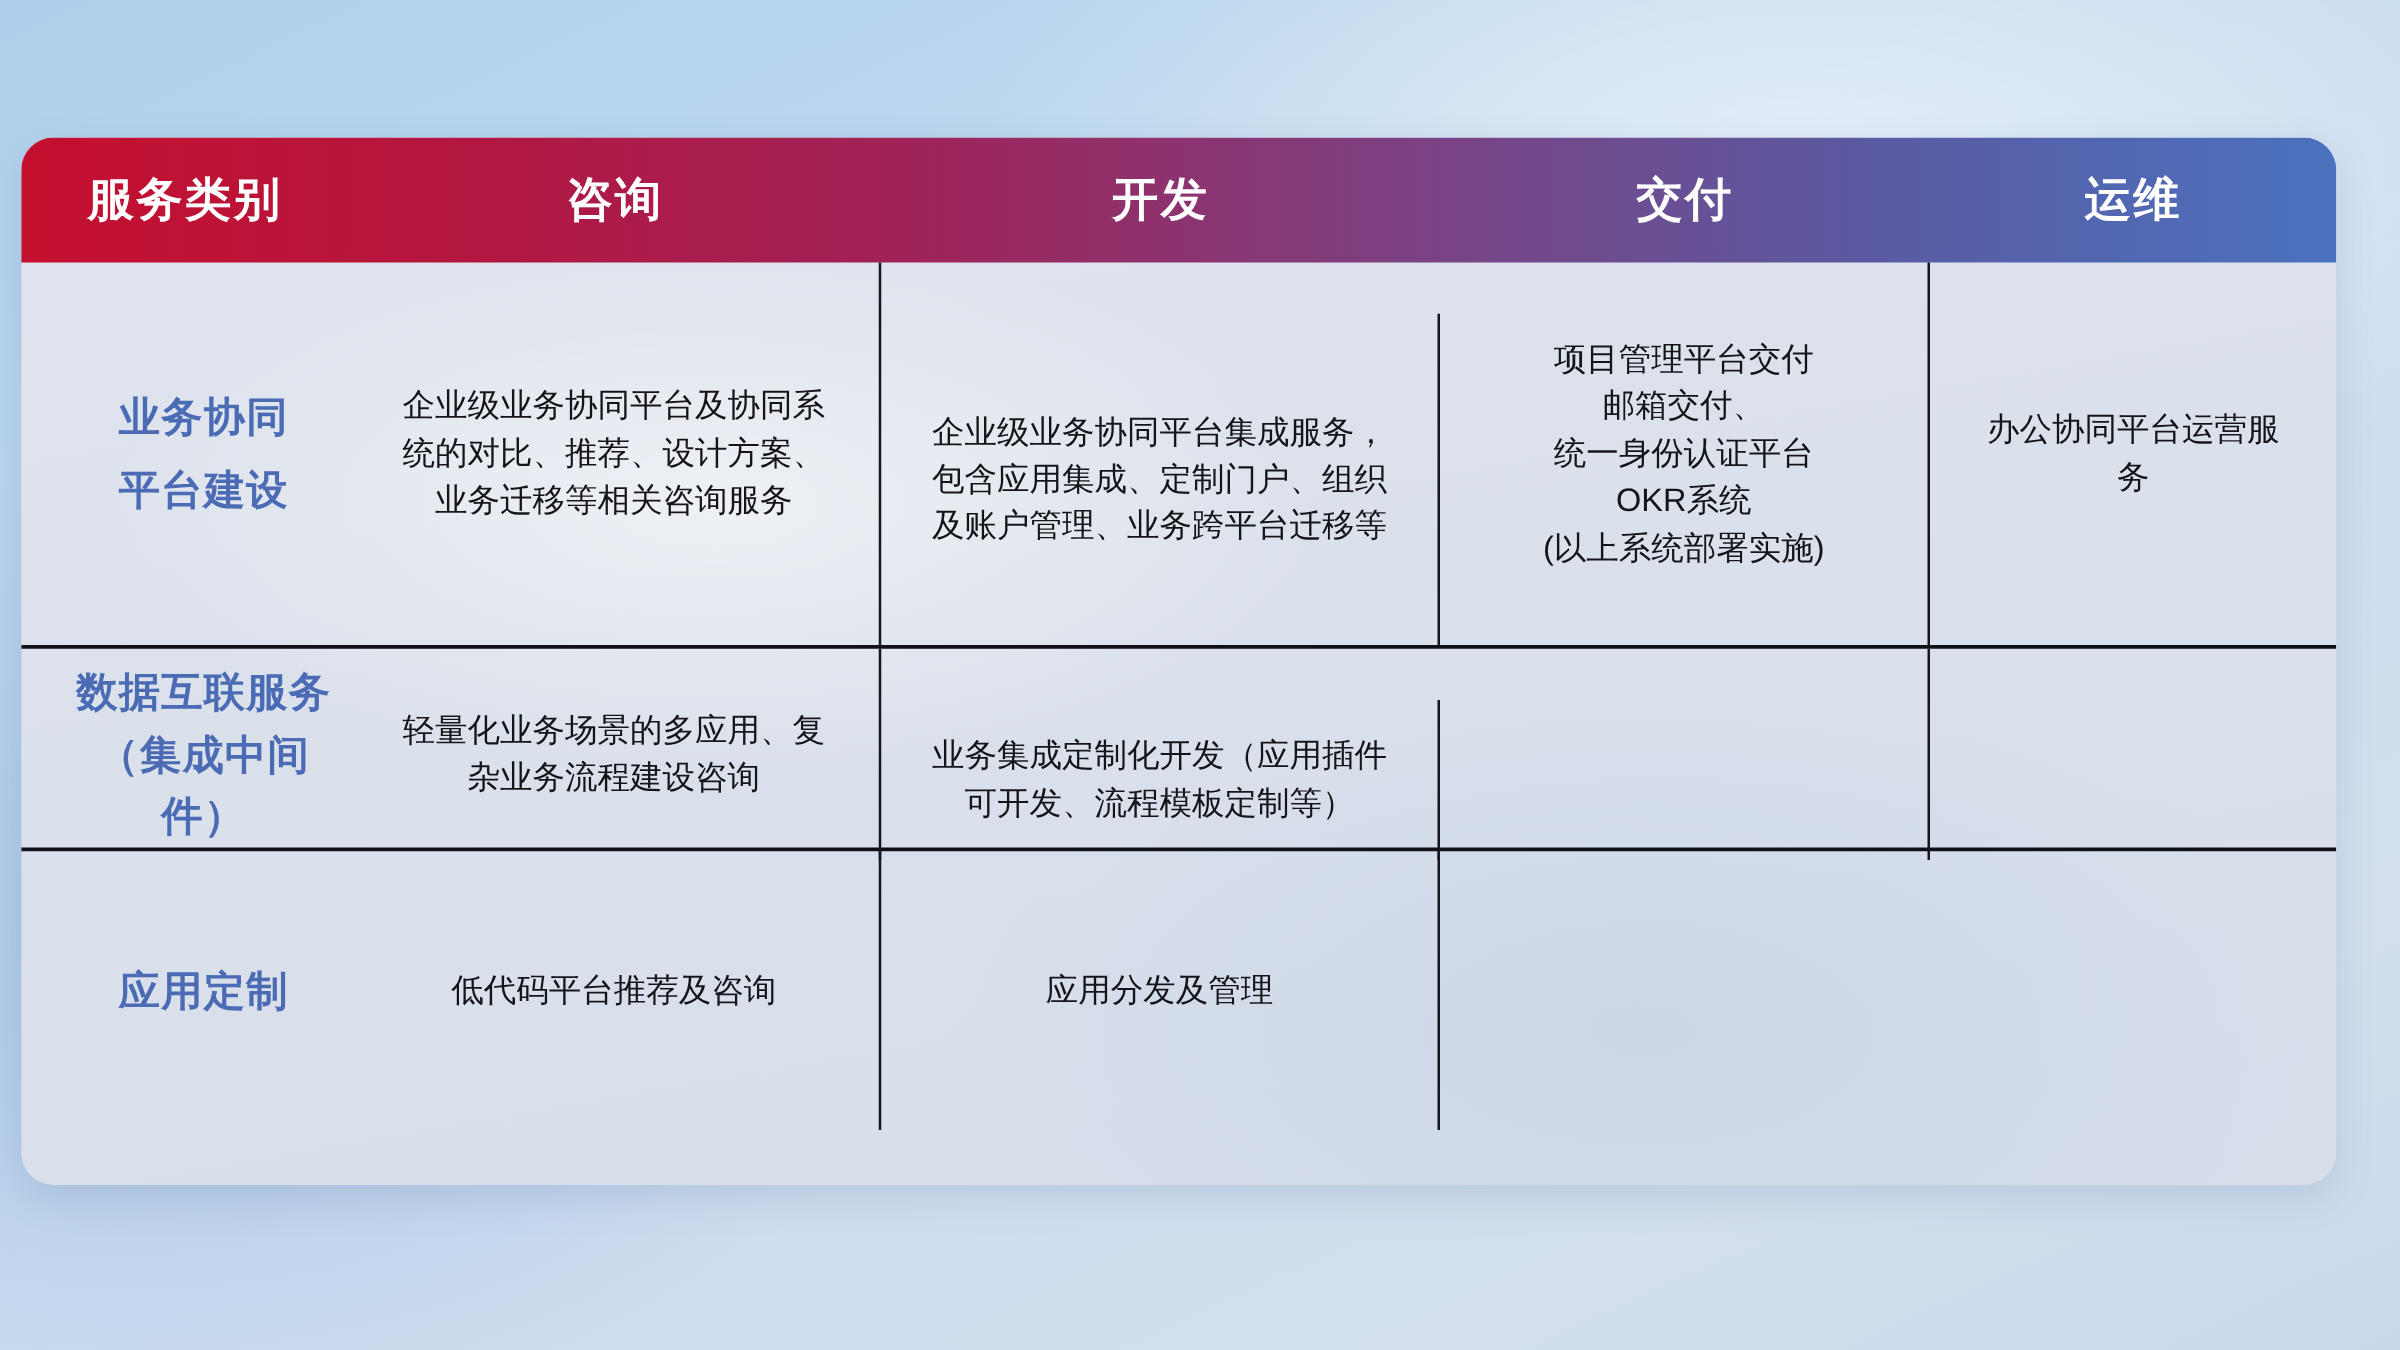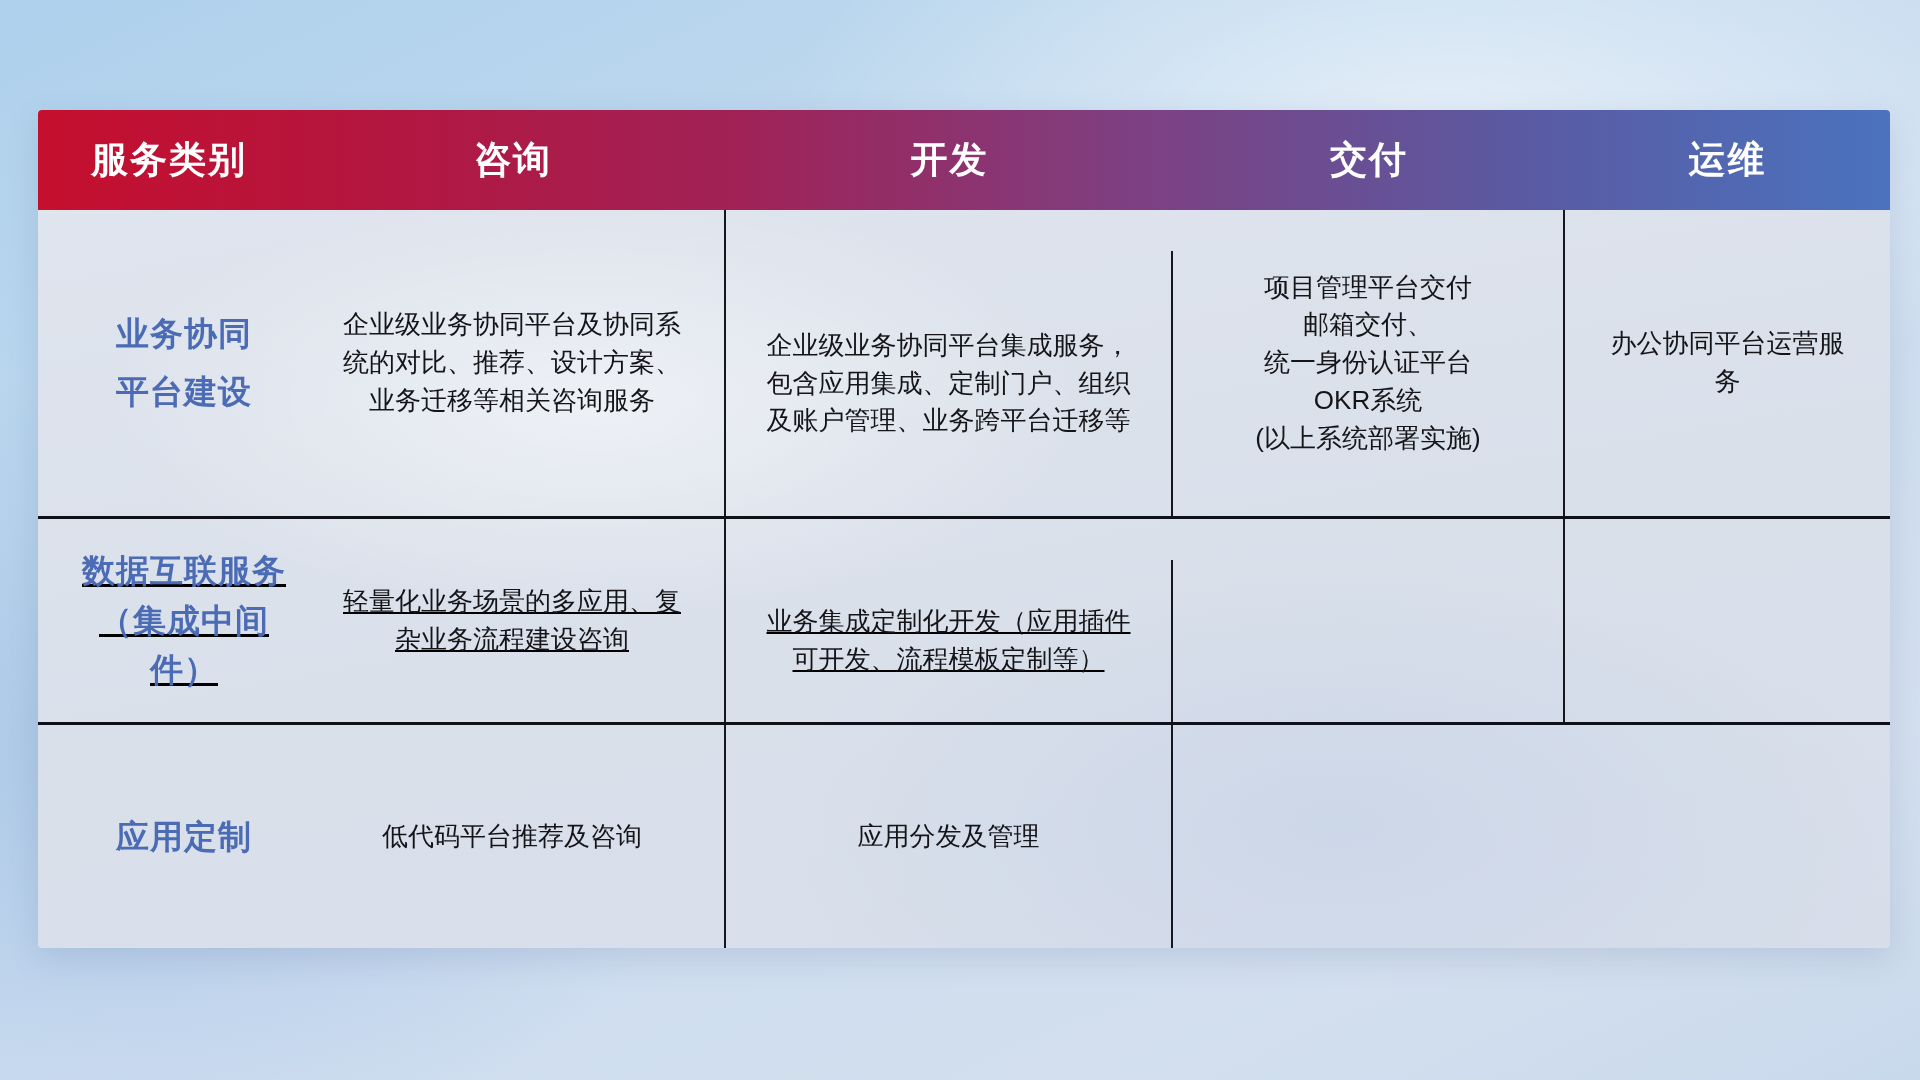--- a/index.html
+++ b/index.html
@@ -8,23 +8,23 @@
     font-family: "Liberation Sans", "DejaVu Sans", sans-serif;
     background:
       radial-gradient(1100px 500px at 75% 12%, rgba(255,255,255,0.55), rgba(255,255,255,0) 60%),
       radial-gradient(900px 600px at 8% 70%, rgba(140,175,220,0.45), rgba(140,175,220,0) 65%),
       linear-gradient(155deg, #aed0ec 0%, #bed8ee 28%, #cdddf0 58%, #d3dfee 82%, #c9d9ec 100%);
     position: relative;
   }
 
   .service-table {
     position: absolute;
-    left: 38px; top: 110px;
+    left: 17px; top: 110px;
     width: 1852px; height: 838px;
-    border-radius: 4px;
+    border-radius: 26px;
     overflow: hidden;
     background:
       radial-gradient(700px 300px at 30% 35%, rgba(255,255,255,0.5), rgba(255,255,255,0) 70%),
       radial-gradient(800px 400px at 70% 85%, rgba(190,205,230,0.45), rgba(190,205,230,0) 70%),
       linear-gradient(170deg, #e0e5ee 0%, #dbe1eb 45%, #d7deea 100%);
     box-shadow: 0 10px 30px rgba(90,110,150,0.18);
   }
 
   .grid-row {
     display: grid;
@@ -37,21 +37,21 @@
   }
   .table-header .hcell {
     display: flex; align-items: center; justify-content: center;
     color: #ffffff;
     font-size: 37px;
     font-weight: bold;
     letter-spacing: 2px;
   }
 
   .body-row-1 { height: 306px; }
-  .body-row-2 { height: 206px; border-top: 3px solid #101018; text-decoration: underline; }
+  .body-row-2 { height: 162px; border-top: 3px solid #101018; }
   .body-row-3 { height: 226px; border-top: 3px solid #101018; }
 
   .cell {
     display: flex; align-items: center; justify-content: center;
     text-align: center;
     white-space: pre-line;
     color: #141419;
     font-size: 26px;
     line-height: 1.45;
     padding: 16px 38px;

